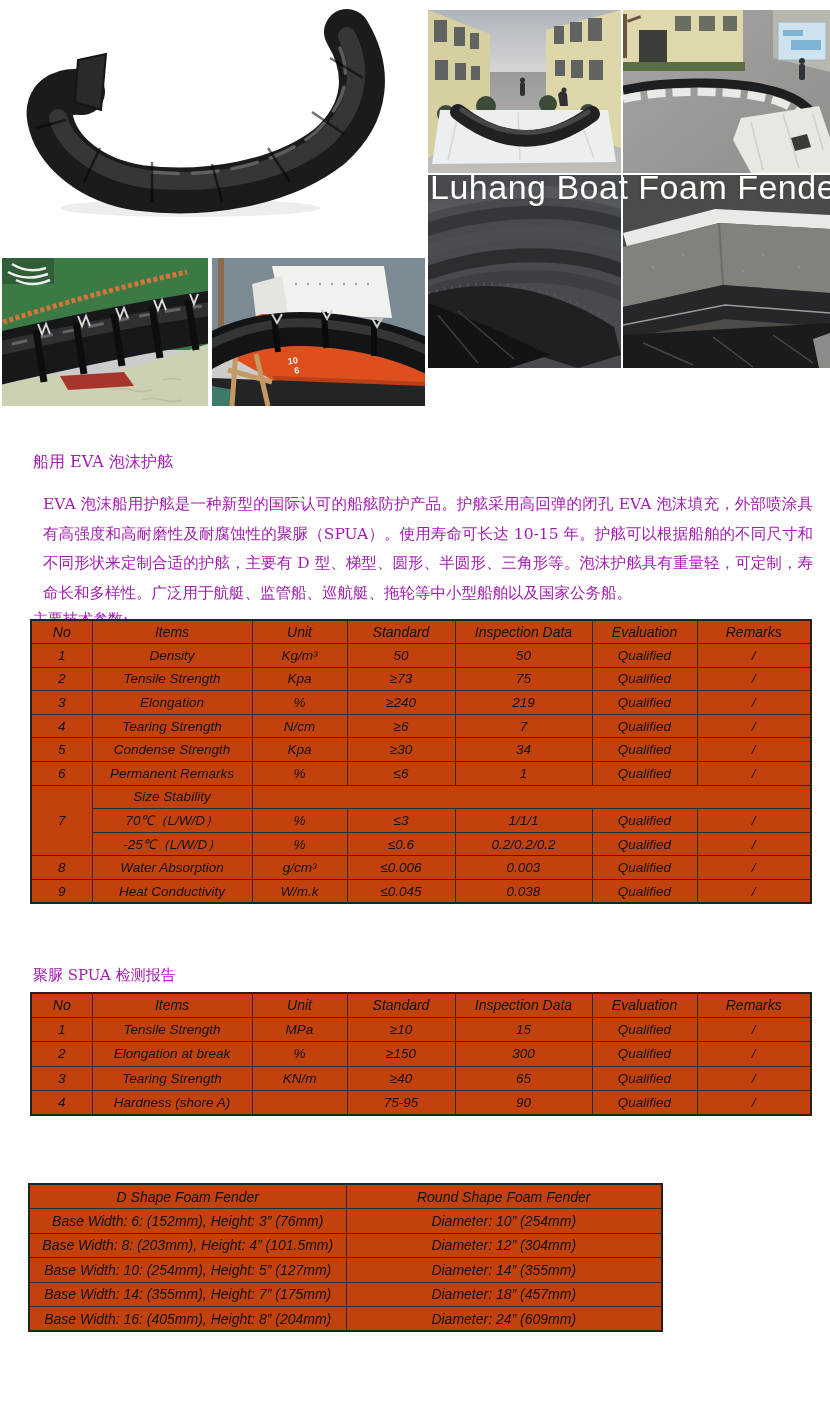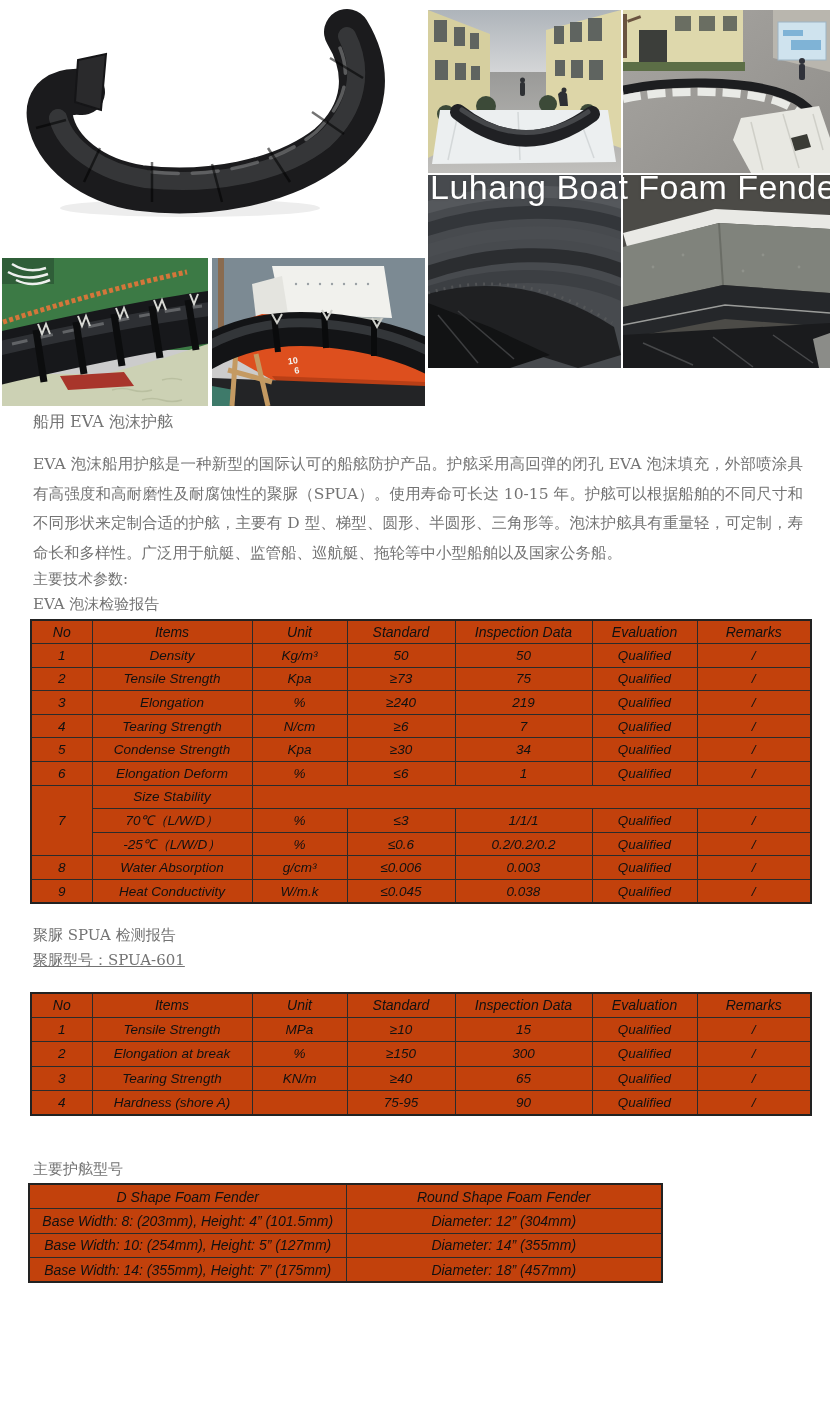--- a/index.html
+++ b/index.html
@@ -1,21 +1,21 @@
 <!DOCTYPE html>
 <html><head>
 <meta charset="utf-8">
 <style>
   html,body{margin:0;padding:0;}
   body{width:830px;height:1406px;position:relative;background:#ffffff;
        font-family:"Liberation Sans",sans-serif;color:#111;}
   .abs{position:absolute;}
   .photo{overflow:hidden;background:#ccc;}
   .photo svg{display:block;}
-  .zh{font-family:"DejaVu Serif",serif;color:#737373;}
+  .zh{font-family:"DejaVu Serif",serif;color:#a21caf;margin-top:40px;}
   .overlay-title{font-family:"Liberation Sans",sans-serif;color:#fff;font-size:34px;
        letter-spacing:.5px;text-align:center;white-space:nowrap;
        text-shadow:0 0 3px rgba(0,0,0,.18);}
   .para{font-size:15.5px;line-height:29.5px;text-align:justify;}
   .h1{font-size:16px;}
   .h2{font-size:15px;}
   table{border-collapse:collapse;table-layout:fixed;background:#c2410c;}
   .spec-table{border:2px solid #222;}
   .spec-table th,.spec-table td{border:1px solid #2b2b2b;font-style:italic;
        font-size:13.5px;font-weight:normal;text-align:center;vertical-align:middle;
@@ -267,21 +267,21 @@
     </g>
     <g fill="#f4f4f0" font-family="Liberation Sans, sans-serif" font-size="9" font-weight="bold" transform="rotate(-8 80 104)">
       <text x="76" y="106">10</text>
       <text x="81" y="116">6</text>
     </g>
   </svg>
 </div>
 
 <div class="abs zh h1" style="left:33px;top:412px;">船用 EVA 泡沫护舷</div>
 
-<div class="abs zh para" style="left:33px;top:450px;width:770px;">EVA 泡沫船用护舷是一种新型的国际认可的船舷防护产品。护舷采用高回弹的闭孔 EVA 泡沫填充，外部喷涂具有高强度和高耐磨性及耐腐蚀性的聚脲（SPUA）。使用寿命可长达 10-15 年。护舷可以根据船舶的不同尺寸和不同形状来定制合适的护舷，主要有 D 型、梯型、圆形、半圆形、三角形等。泡沫护舷具有重量轻，可定制，寿命长和多样性。广泛用于航艇、监管船、巡航艇、拖轮等中小型船舶以及国家公务船。</div>
+<div class="abs zh para" style="left:43px;top:450px;width:770px;">EVA 泡沫船用护舷是一种新型的国际认可的船舷防护产品。护舷采用高回弹的闭孔 EVA 泡沫填充，外部喷涂具有高强度和高耐磨性及耐腐蚀性的聚脲（SPUA）。使用寿命可长达 10-15 年。护舷可以根据船舶的不同尺寸和不同形状来定制合适的护舷，主要有 D 型、梯型、圆形、半圆形、三角形等。泡沫护舷具有重量轻，可定制，寿命长和多样性。广泛用于航艇、监管船、巡航艇、拖轮等中小型船舶以及国家公务船。</div>
 
 <div class="abs zh h2" style="left:33px;top:570px;">主要技术参数:</div>
 <div class="abs zh h2" style="left:33px;top:595px;">EVA 泡沫检验报告</div>
 
 <table class="abs spec-table t1" style="left:30px;top:619px;width:780px;">
   <colgroup>
     <col style="width:61px">
       <col style="width:160px">
       <col style="width:95px">
       <col style="width:108px">
@@ -339,21 +339,21 @@
     <td>5</td>
     <td>Condense Strength</td>
     <td>Kpa</td>
     <td>≥30</td>
     <td>34</td>
     <td>Qualified</td>
     <td>/</td>
   </tr>
   <tr>
     <td>6</td>
-    <td>Elongation Deform</td>
+    <td>Permanent Remarks</td>
     <td>%</td>
     <td>≤6</td>
     <td>1</td>
     <td>Qualified</td>
     <td>/</td>
   </tr>
   <tr>
     <td rowspan="3">7</td>
     <td>Size Stability</td>
     <td colspan="5"></td>
@@ -463,25 +463,33 @@
   <colgroup>
       <col style="width:317px">
       <col style="width:316px">
     </colgroup>
   <tbody>
       <tr>
     <th>D Shape Foam Fender</th>
     <th>Round Shape Foam Fender</th>
   </tr>
   <tr>
+    <td>Base Width: 6: (152mm), Height: 3” (76mm)</td>
+    <td>Diameter: 10” (254mm)</td>
+  </tr>
+  <tr>
     <td>Base Width: 8: (203mm), Height: 4” (101.5mm)</td>
     <td>Diameter: 12” (304mm)</td>
   </tr>
   <tr>
     <td>Base Width: 10: (254mm), Height: 5” (127mm)</td>
     <td>Diameter: 14” (355mm)</td>
   </tr>
   <tr>
     <td>Base Width: 14: (355mm), Height: 7” (175mm)</td>
     <td>Diameter: 18” (457mm)</td>
   </tr>
+  <tr>
+    <td>Base Width: 16: (405mm), Height: 8” (204mm)</td>
+    <td>Diameter: 24” (609mm)</td>
+  </tr>
 </tbody>
   </table>
 
 </body></html>

